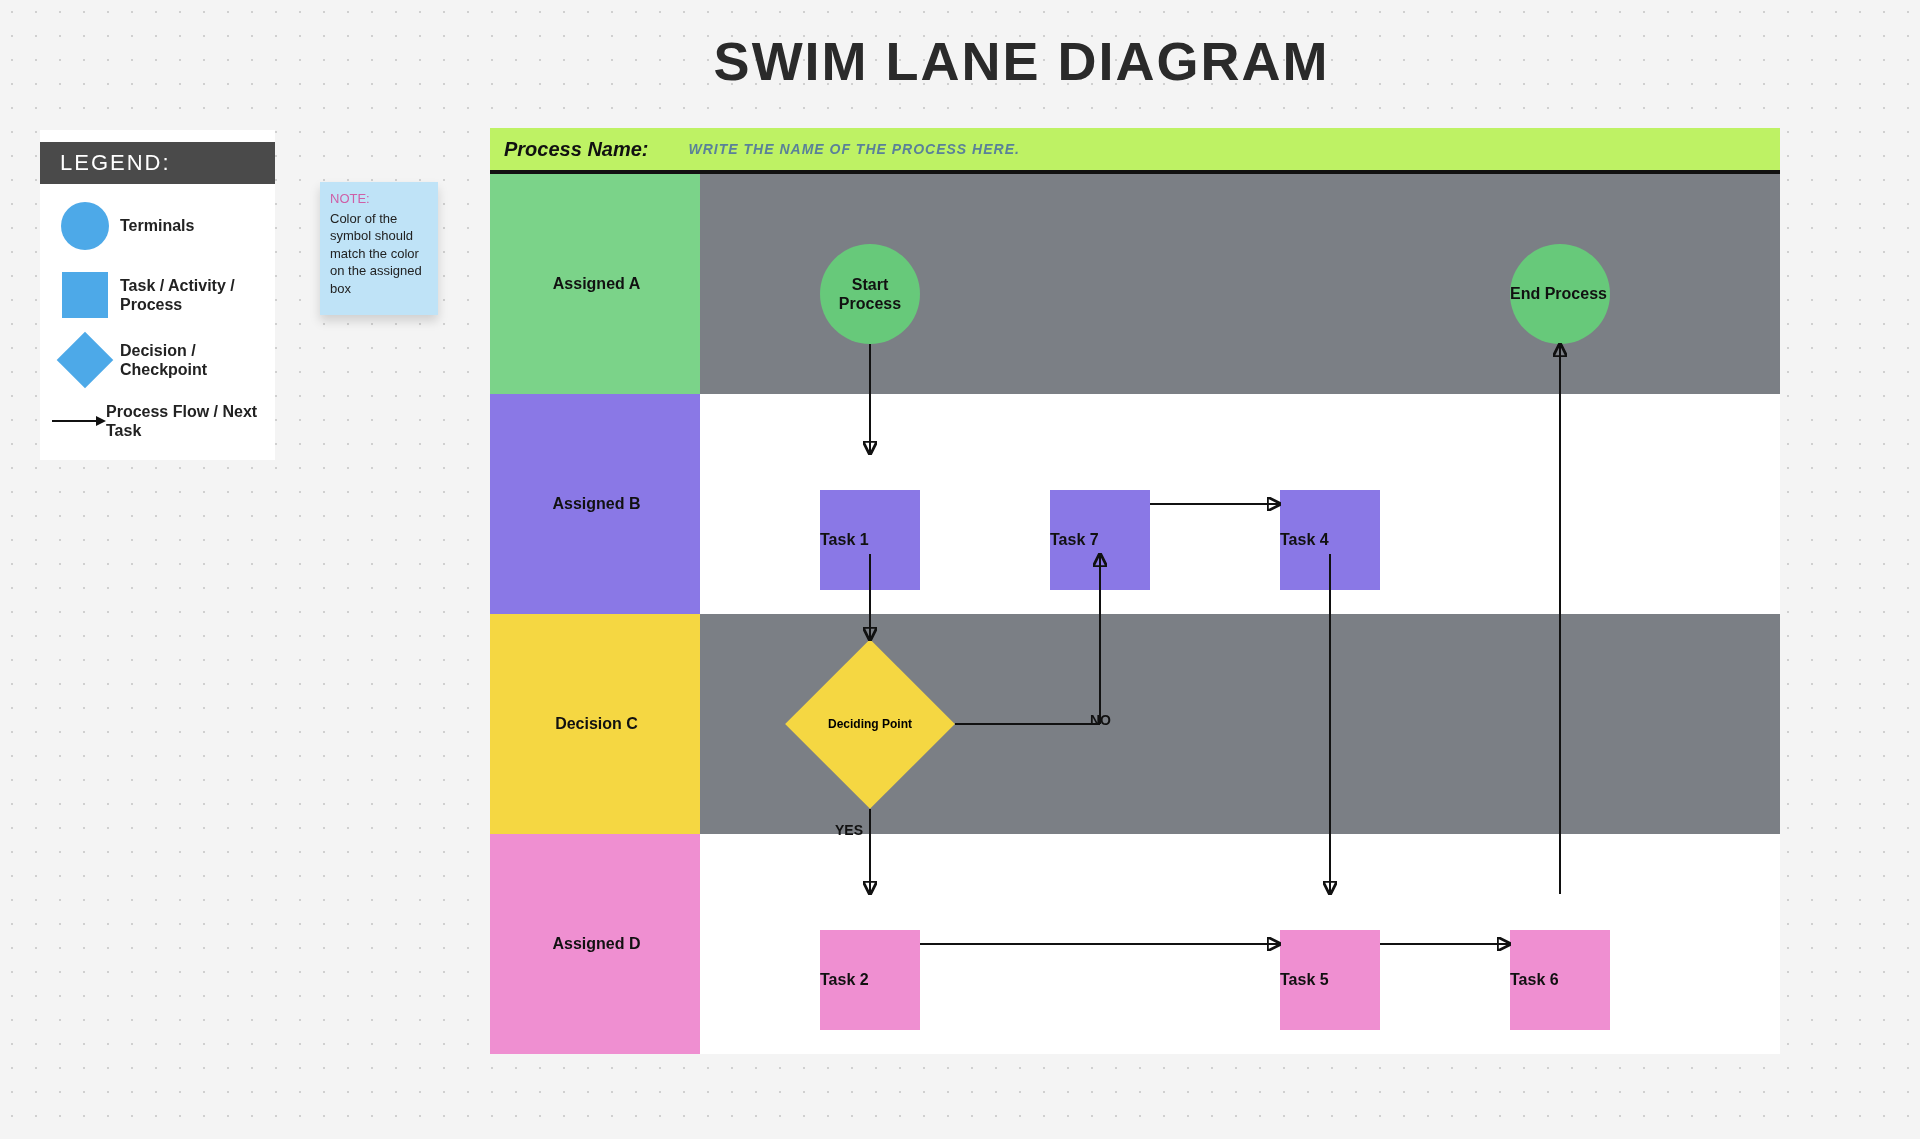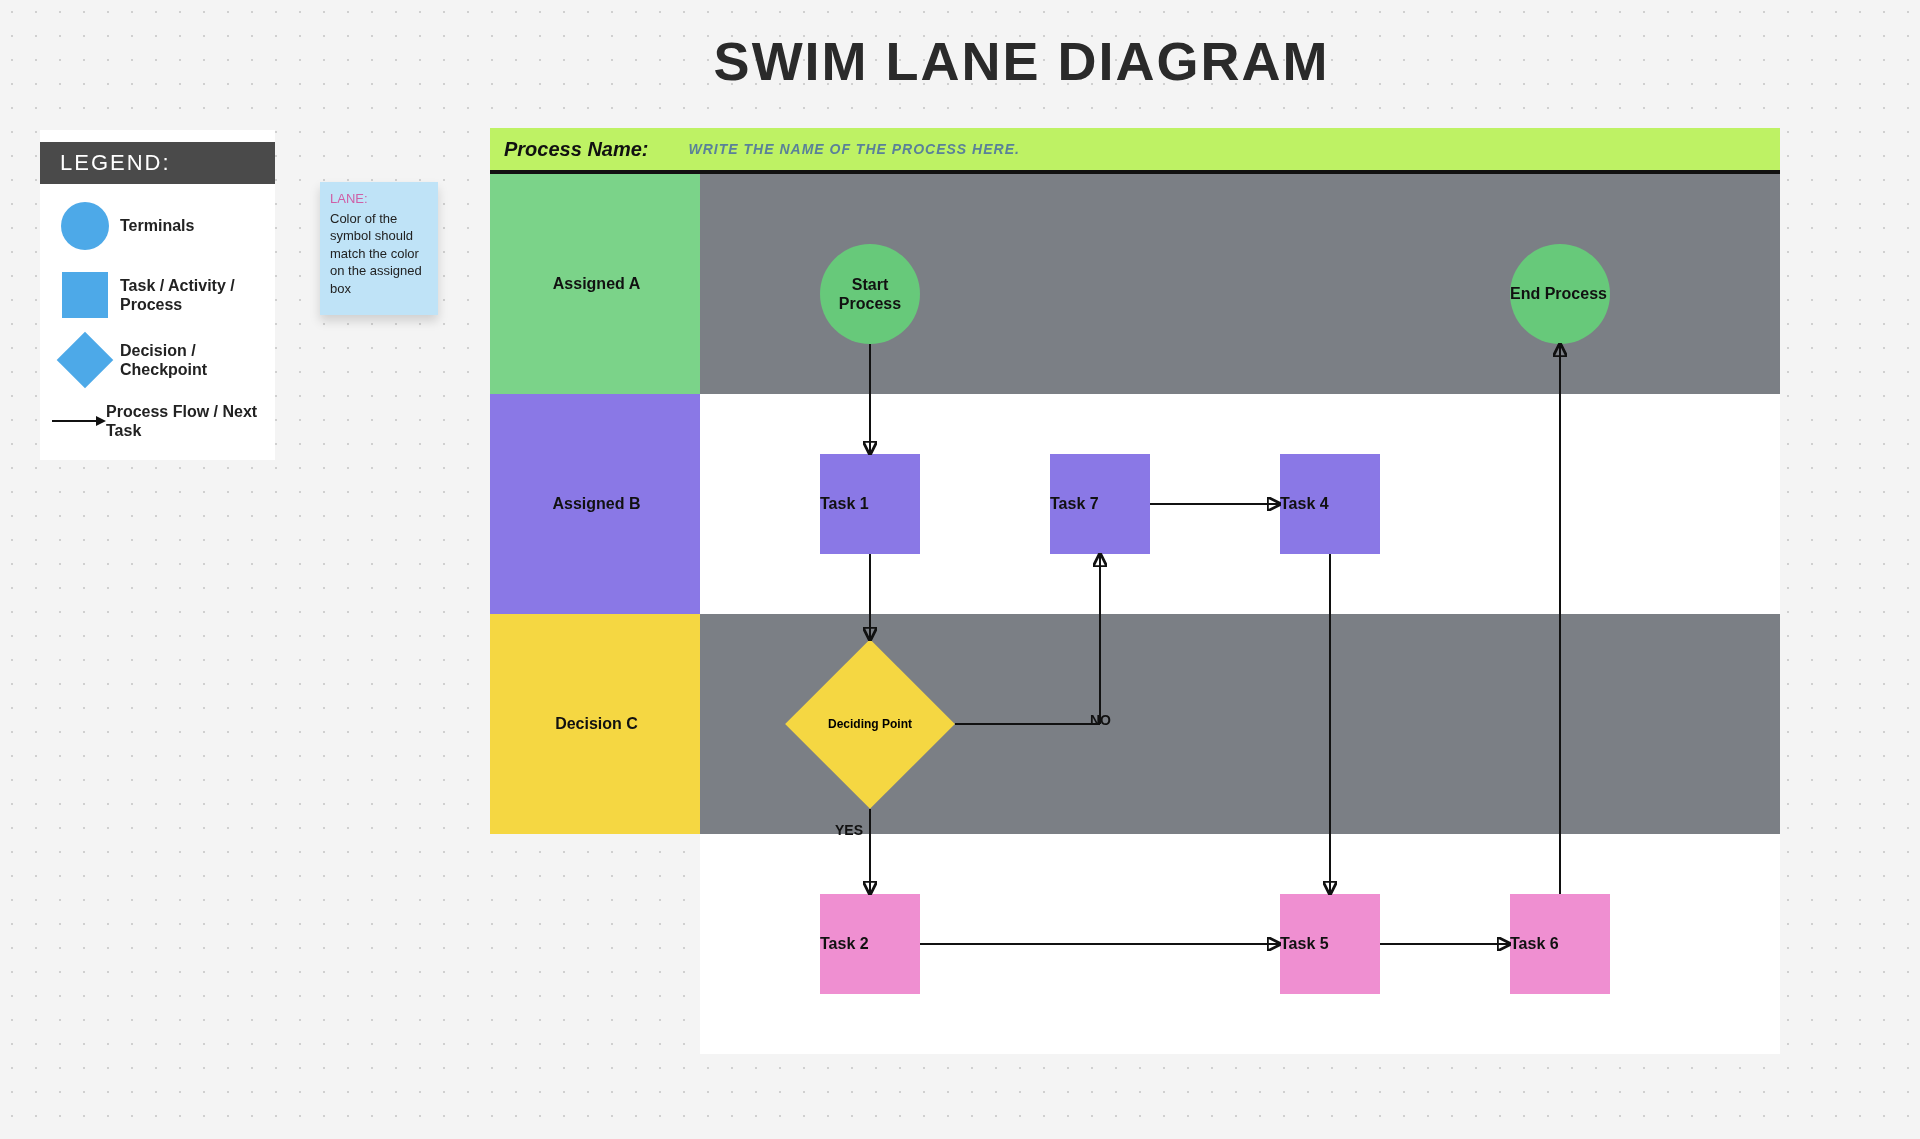--- a/index.html
+++ b/index.html
@@ -168,20 +168,21 @@
     color: #111;
     line-height: 1.2;
   }
   .circle-shape {
     width: 100px; height: 100px; border-radius: 50%;
     background: #67c97a;
   }
   .square-shape {
     width: 100px; height: 100px;
     background: #8a78e6;
+    margin-top: 36px;
   }
   .square-shape.pink { background: #ef8fd1; }
   .diamond-shape {
     width: 120px; height: 120px;
     position: absolute;
   }
   .diamond-inner {
     width: 100%; height: 100%;
     background: #f5d742;
     transform: rotate(45deg);
@@ -249,21 +250,21 @@
           <line x1="2" y1="8" x2="46" y2="8" stroke="#111" stroke-width="2"></line>
           <polygon points="46,3 56,8 46,13" fill="#111"></polygon>
         </svg>
       </div>
       <div class="legend-label">Process Flow / Next Task</div>
     </div>
   </div>
 </div>
 
 <div class="note">
-  <div class="note-title">LANE:</div>
+  <div class="note-title">NOTE:</div>
   <div class="note-body">Color of the symbol should match the color on the assigned box</div>
 </div>
 
 <div class="swim">
   <div class="process-header">
     <span class="process-label">Process Name:</span>
     <span class="process-placeholder">WRITE THE NAME OF THE PROCESS HERE.</span>
   </div>
 
   <div class="lanes" style="position:relative;">
@@ -277,20 +278,21 @@
       <div class="lane-head">Assigned B</div>
       <div class="lane-body"></div>
     </div>
 
     <div class="lane c">
       <div class="lane-head">Decision C</div>
       <div class="lane-body"></div>
     </div>
 
     <div class="lane d">
+      <div class="lane-head">Assigned D</div>
       <div class="lane-body"></div>
     </div>
 
     <div class="shape circle-shape" style="left:330px; top:70px;">
       <span>Start Process</span>
     </div>
 
     <div class="shape circle-shape" style="left:1020px; top:70px;">
       <span>End Process</span>
     </div>

